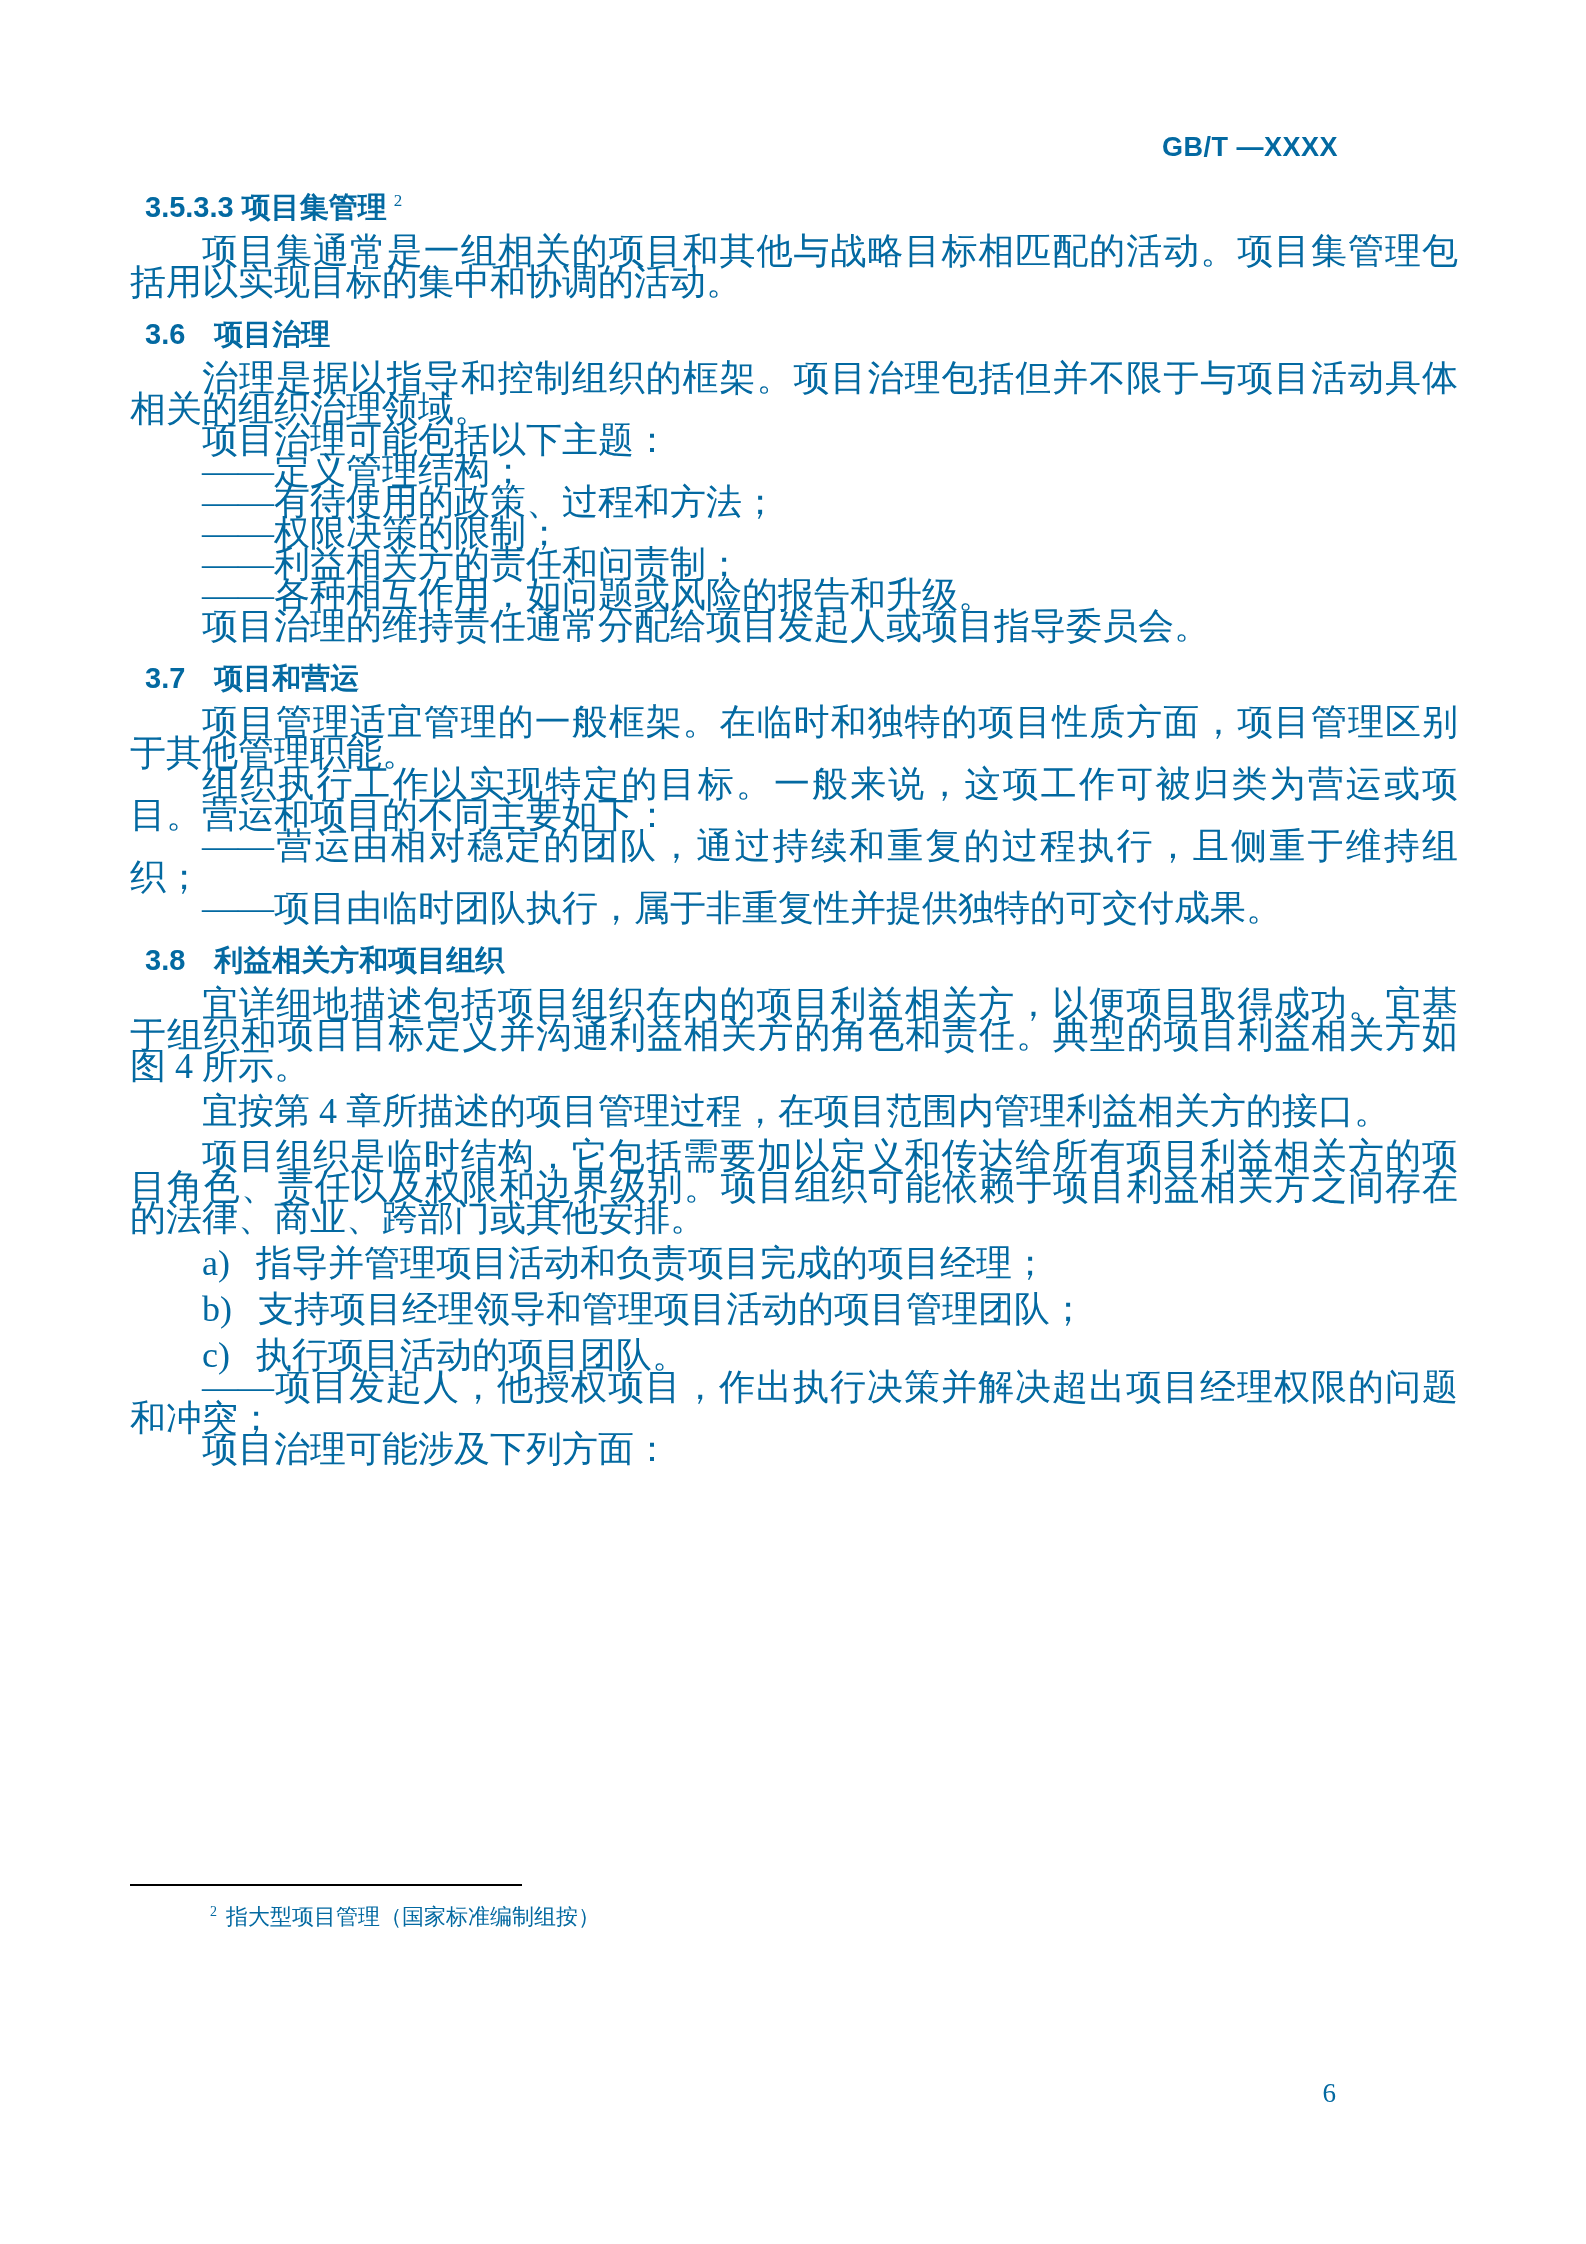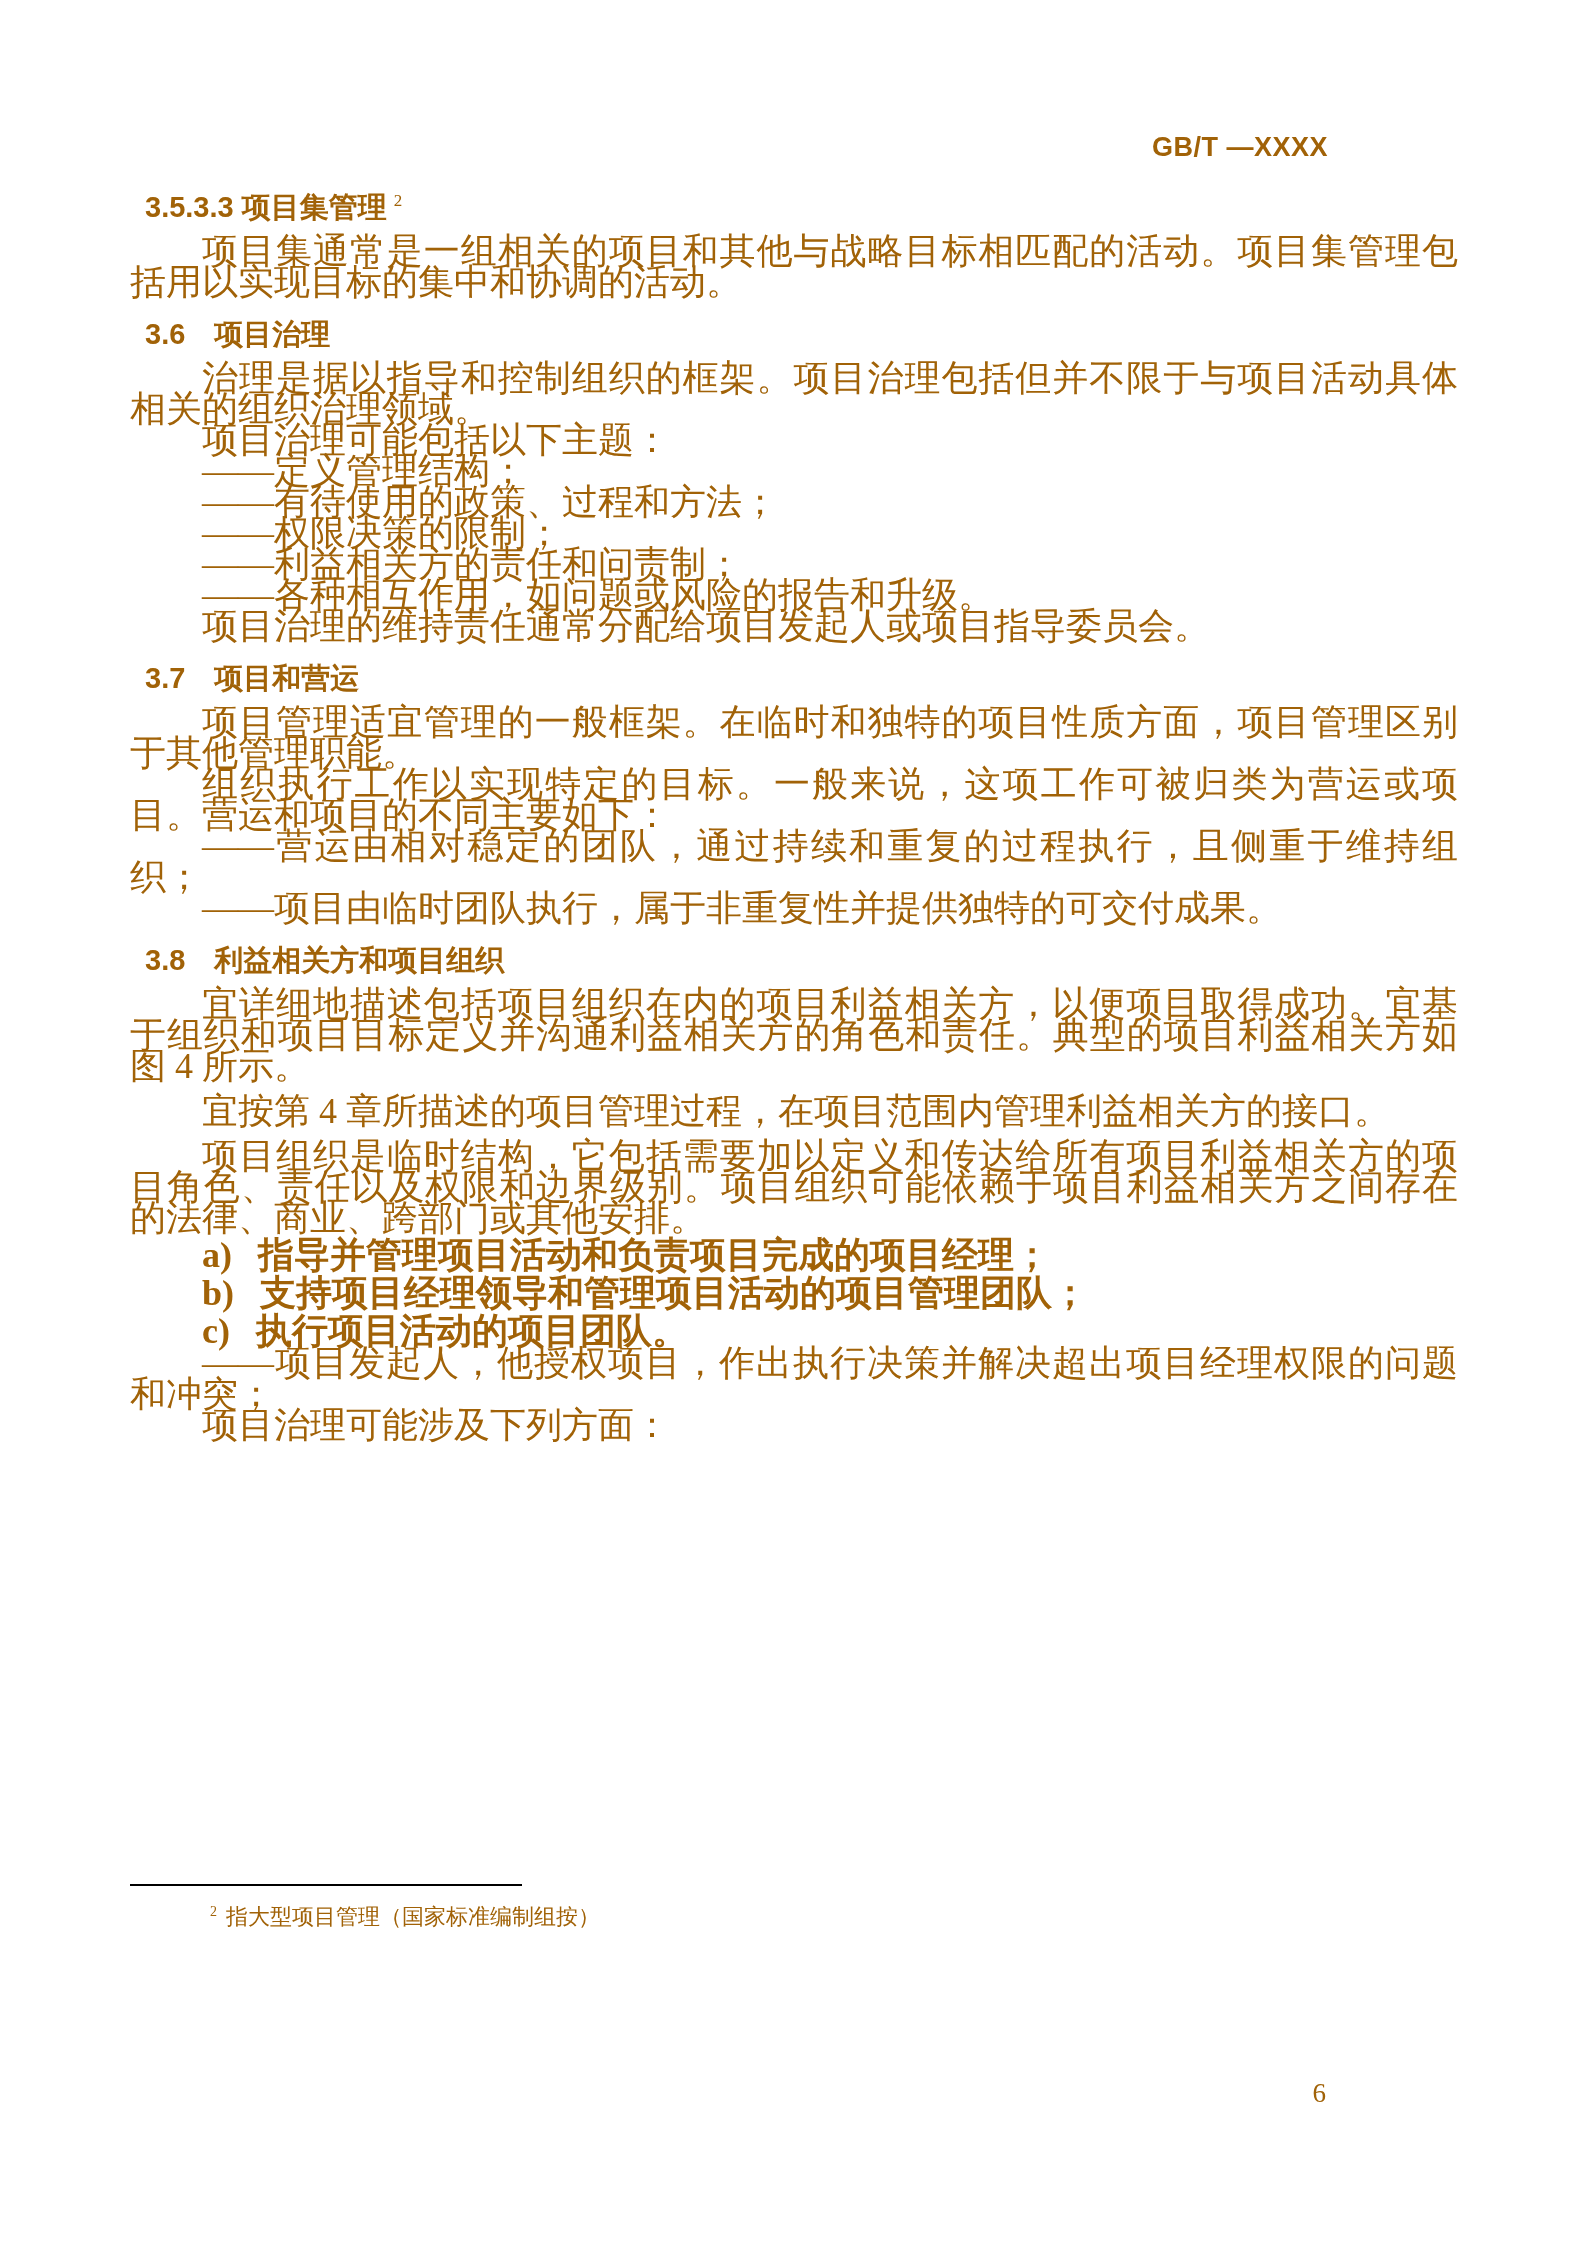--- a/index.html
+++ b/index.html
@@ -5,23 +5,24 @@
   html, body {
     margin: 0;
     padding: 0;
     background: #ffffff;
   }
   .page {
     position: relative;
     width: 1458px;
     height: 2244px;
     background: #ffffff;
-    color: #a16207;
+    color: #0369a1;
     font-family: "Liberation Serif", "DejaVu Serif", serif;
     overflow: hidden;
+    padding-left: 10px;
   }
   .header-code {
     position: absolute;
     top: 132px;
     right: 130px;
     font-family: "Liberation Sans", "DejaVu Sans", sans-serif;
     font-weight: 700;
     font-size: 27px;
     letter-spacing: 0.5px;
   }
@@ -54,22 +55,21 @@
     font-size: 36px;
     line-height: 31px;
     text-align: justify;
     text-indent: 2em;
   }
   p.gap {
     margin-top: 14px;
   }
   p.role {
     line-height: 34px;
-    margin-top: 4px;
-    font-weight: bold;
+    margin-top: 12px;
   }
   p.role .role-label {
     display: inline-block;
     margin-right: 26px;
     text-indent: 0;
   }
   .footnote {
     position: absolute;
     left: 130px;
     top: 1884px;

